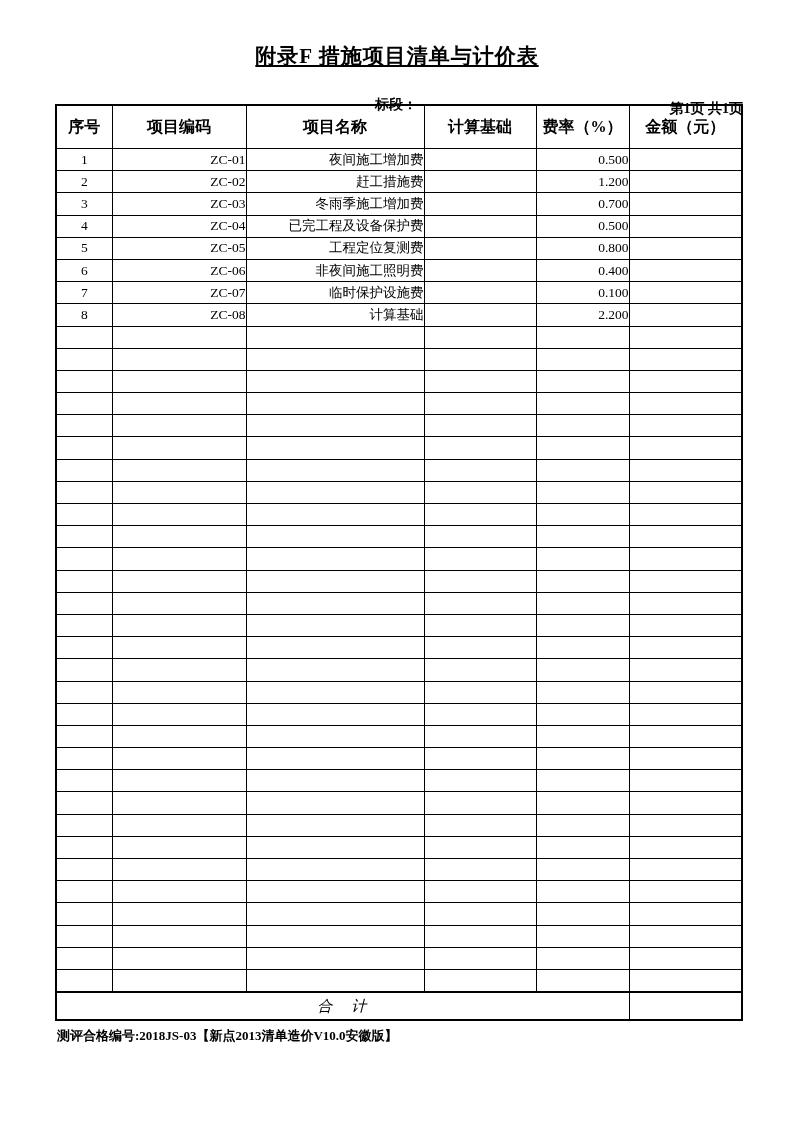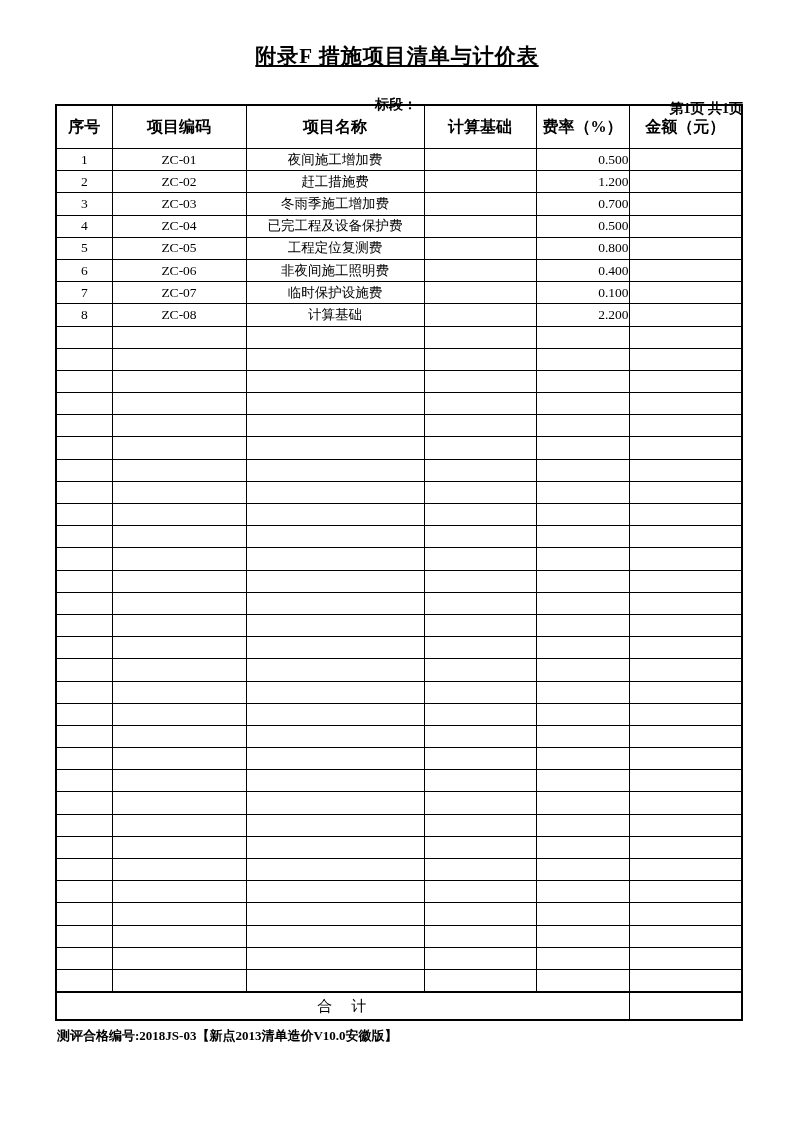--- a/index.html
+++ b/index.html
@@ -63,32 +63,32 @@
     font-weight: bold;
     text-align: center;
     font-size: 16px;
   }
   table.main-table tbody td {
     height: 21.2px;
     font-weight: normal;
     font-size: 13.5px;
   }
   td.cell-seq   { text-align: center; }
-  td.cell-code  { text-align: center; padding-left: 4px; }
-  td.cell-name  { text-align: center; padding-left: 4px; }
+  td.cell-code  { text-align: right; padding-left: 4px; }
+  td.cell-name  { text-align: right; padding-left: 4px; }
   td.cell-basis { text-align: left; padding-left: 4px; }
   td.cell-rate  { text-align: right; padding-right: 4px; }
   td.cell-amount{ text-align: right; padding-right: 4px; }
 
   table.main-table tfoot td {
     height: 26px;
     border-top: 2px solid #000000;
     font-size: 15px;
   }
-  td.total-label-cell { text-align: center; letter-spacing: 2px; }
+  td.total-label-cell { text-align: center; letter-spacing: 2px; font-style: italic; }
 
   .cert-footer {
     position: absolute;
     top: 1027px;
     left: 57px;
     width: 686px;
     text-align: left;
     font-size: 13px;
     font-weight: bold;
     white-space: nowrap;

